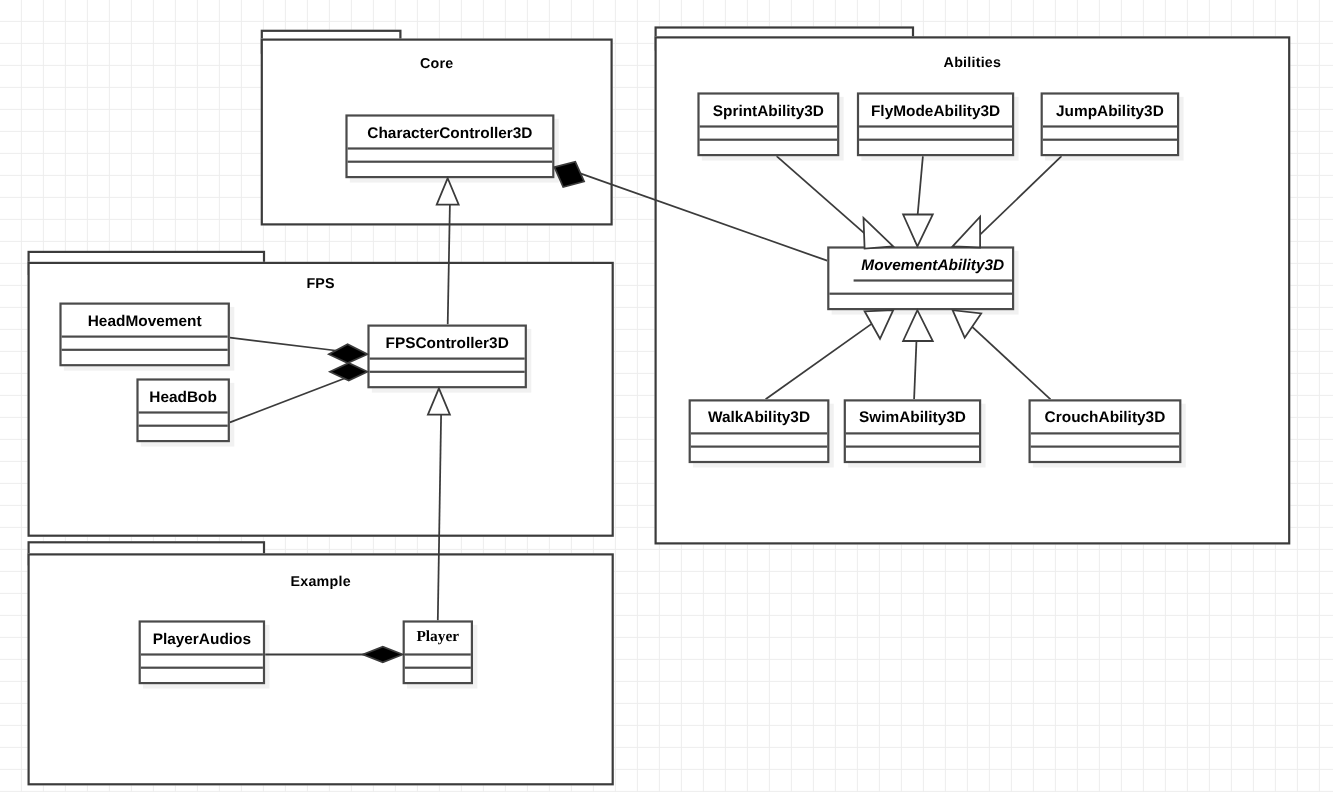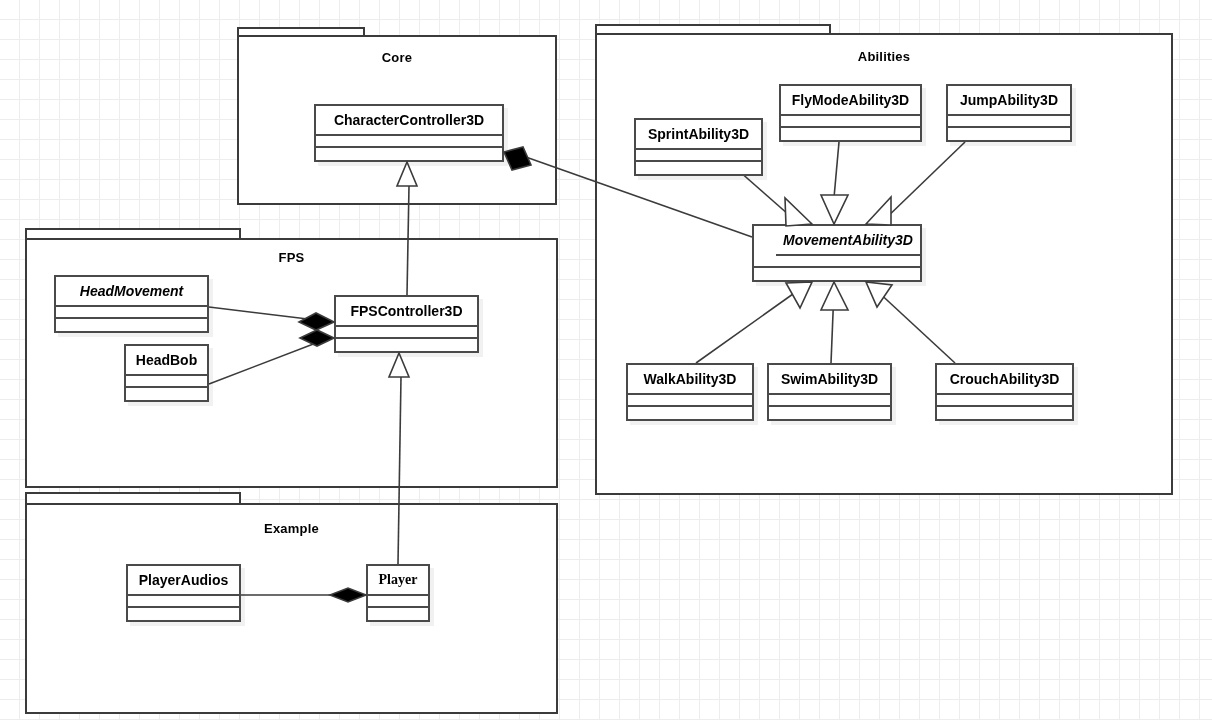--- a/index.html
+++ b/index.html
@@ -140,21 +140,21 @@
       <polyline points="209,384 316,343" fill="none" stroke="#3b3b3b" stroke-width="1.6"></polyline>
       <polyline points="241,595 348,595" fill="none" stroke="#3b3b3b" stroke-width="1.6"></polyline>
     </svg>
 
   <div id="classes-root">
       <div class="clsbox" style="left: 314px; top: 104px; width: 190px; height: 58px;">
         <div class="cls-name">CharacterController3D</div>
         <div class="cls-attrs"></div>
         <div class="cls-ops"></div>
       </div>
-      <div class="clsbox" style="left: 634px; top: 84px; width: 129px; height: 58px; margin-top: 34px;">
+      <div class="clsbox" style="left: 634px; top: 84px; width: 129px; height: 58px;">
         <div class="cls-name">SprintAbility3D</div>
         <div class="cls-attrs"></div>
         <div class="cls-ops"></div>
       </div>
       <div class="clsbox" style="left: 779px; top: 84px; width: 143px; height: 58px;">
         <div class="cls-name">FlyModeAbility3D</div>
         <div class="cls-attrs"></div>
         <div class="cls-ops"></div>
       </div>
       <div class="clsbox" style="left: 946px; top: 84px; width: 126px; height: 58px;">
@@ -175,21 +175,21 @@
       <div class="clsbox" style="left: 767px; top: 363px; width: 125px; height: 58px;">
         <div class="cls-name">SwimAbility3D</div>
         <div class="cls-attrs"></div>
         <div class="cls-ops"></div>
       </div>
       <div class="clsbox" style="left: 906px; top: 363px; width: 139px; height: 58px; margin-left: 29px;">
         <div class="cls-name">CrouchAbility3D</div>
         <div class="cls-attrs"></div>
         <div class="cls-ops"></div>
       </div>
-      <div class="clsbox" style="left: 54px; top: 275px; width: 155px; height: 58px; font-style: italic;">
+      <div class="clsbox" style="left: 54px; top: 275px; width: 155px; height: 58px;">
         <div class="cls-name">HeadMovement</div>
         <div class="cls-attrs"></div>
         <div class="cls-ops"></div>
       </div>
       <div class="clsbox" style="left: 124px; top: 344px; width: 85px; height: 58px;">
         <div class="cls-name">HeadBob</div>
         <div class="cls-attrs"></div>
         <div class="cls-ops"></div>
       </div>
       <div class="clsbox" style="left: 334px; top: 295px; width: 145px; height: 58px;">

